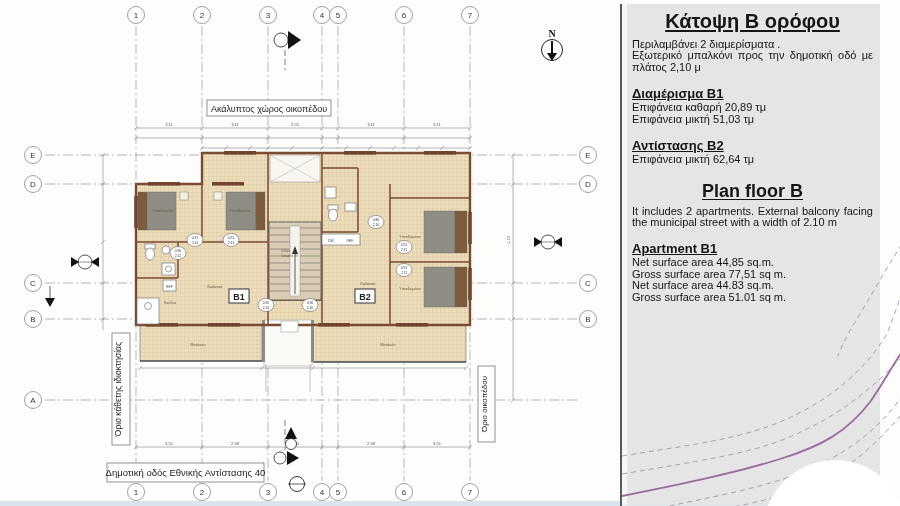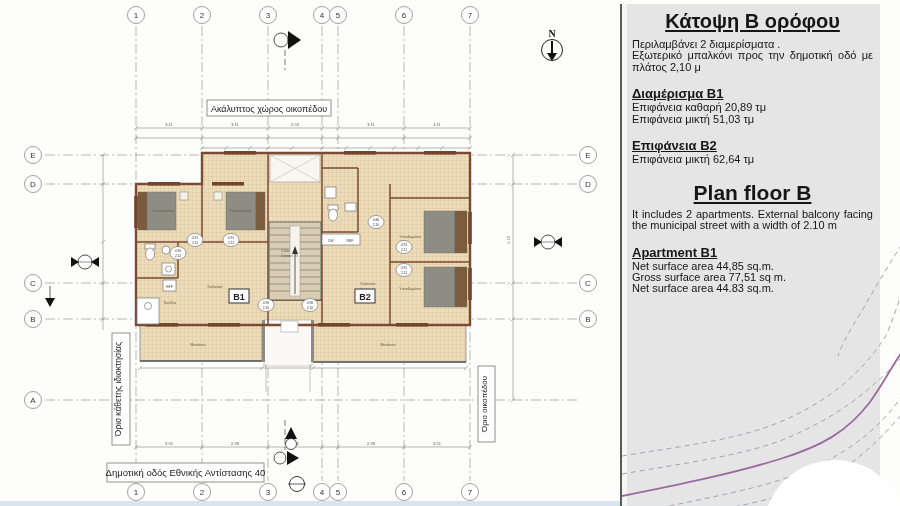--- a/index.html
+++ b/index.html
@@ -6,21 +6,21 @@
   .stage{position:relative;width:900px;height:506px;overflow:hidden;background:#fdfdfb;
          font-family:"Liberation Sans",sans-serif;}
   .plan-area{position:absolute;left:0;top:0;width:622px;height:506px;background:#fdfdfb;}
   .panel{position:absolute;left:620px;top:4px;width:260px;height:506px;background:#e5e5e5;
          border-left:2px solid #565b56;box-sizing:border-box;}
   .panel .white-edge{position:absolute;left:0;top:0;width:5px;height:506px;background:#f6f7f4;z-index:1;}
   .contours{position:absolute;left:0;top:0;width:280px;height:506px;z-index:2;}
   .panel-text{position:relative;z-index:3;padding:5px 7px 0 10px;color:#161616;}
   .panel-text h1{margin:2px 0 7px 0;font-size:20px;line-height:1.05;text-align:center;
                  text-decoration:underline;text-underline-offset:2px;font-weight:bold;}
-  .panel-text h1.en{font-size:21px;margin-top:16px;margin-bottom:5px;}
+  .panel-text h1.en{font-size:18px;margin-top:16px;margin-bottom:5px;}
   .panel-text p{margin:0;font-size:11px;line-height:1.04;}
   .panel-text p.just{text-align:justify;}
   .panel-text h2{margin:13px 0 1px 0;font-size:13px;font-weight:bold;
                  text-decoration:underline;text-underline-offset:1px;}
   svg text{font-family:"Liberation Sans",sans-serif;}
   .serif{font-family:"Liberation Serif",serif;}
 </style>
 </head>
 <body>
 
@@ -346,27 +346,28 @@
 
     <div class="panel-text">
       <h1>Κάτοψη Β ορόφου</h1>
       <p>Περιλαμβάνει 2 διαμερίσματα .</p>
       <p class="just">Εξωτερικό μπαλκόνι προς την δημοτική οδό με πλάτος 2,10 μ</p>
 
       <h2>Διαμέρισμα Β1</h2>
       <p>Επιφάνεια καθαρή 20,89 τμ</p>
       <p>Επιφάνεια μικτή 51,03 τμ</p>
 
-      <h2>Επιφάνεια Β2</h2>
+      <h2>Αντίστασης Β2</h2>
       <p>Επιφάνεια μικτή 62,64 τμ</p>
 
       <h1 class="en">Plan floor B</h1>
       <p class="just">It includes 2 apartments. External balcony facing the municipal street with a width of 2.10 m</p>
 
       <h2>Apartment B1</h2>
       <p>Net surface area 44,85 sq.m.</p>
       <p>Gross surface area 77,51 sq m.</p>
 
       <p>Net surface area 44.83 sq.m.</p>
+      <p>Gross surface area 51.01 sq m.</p>
     </div>
   </div>
 
 </div>
 
 </body></html>

